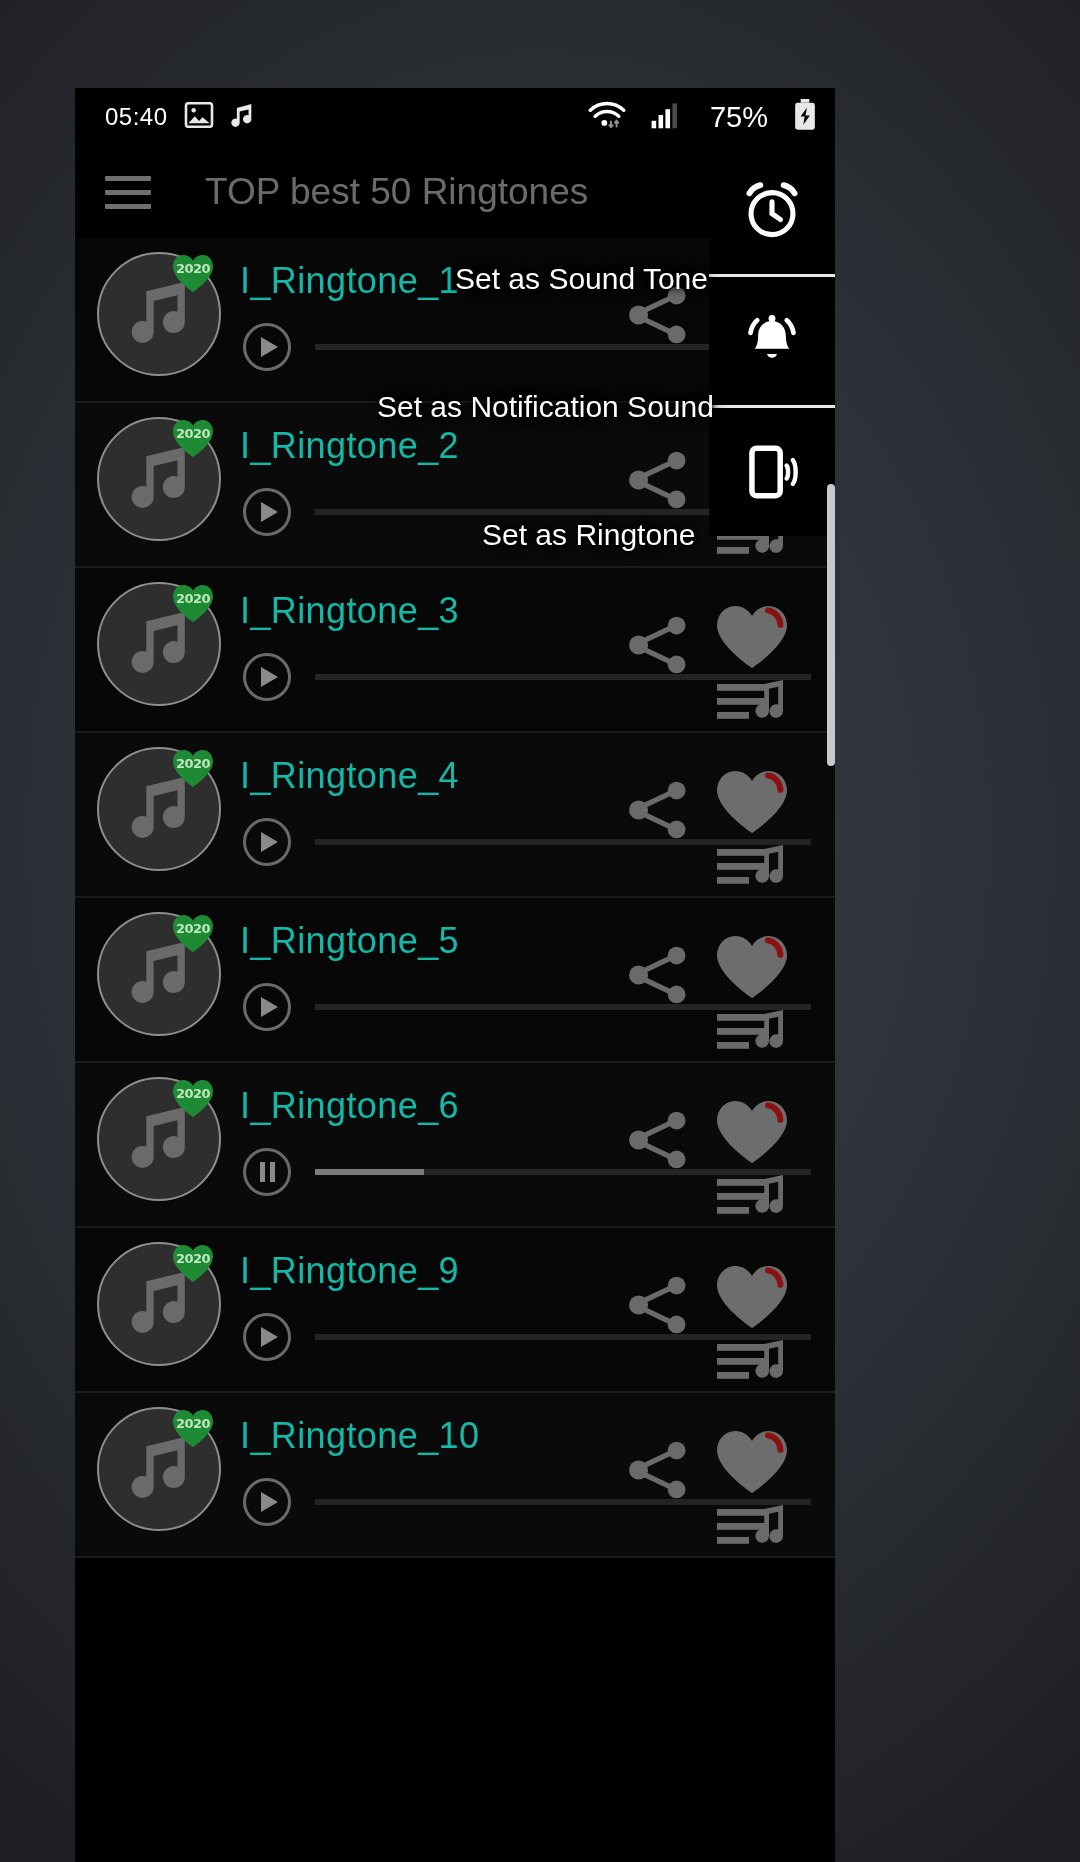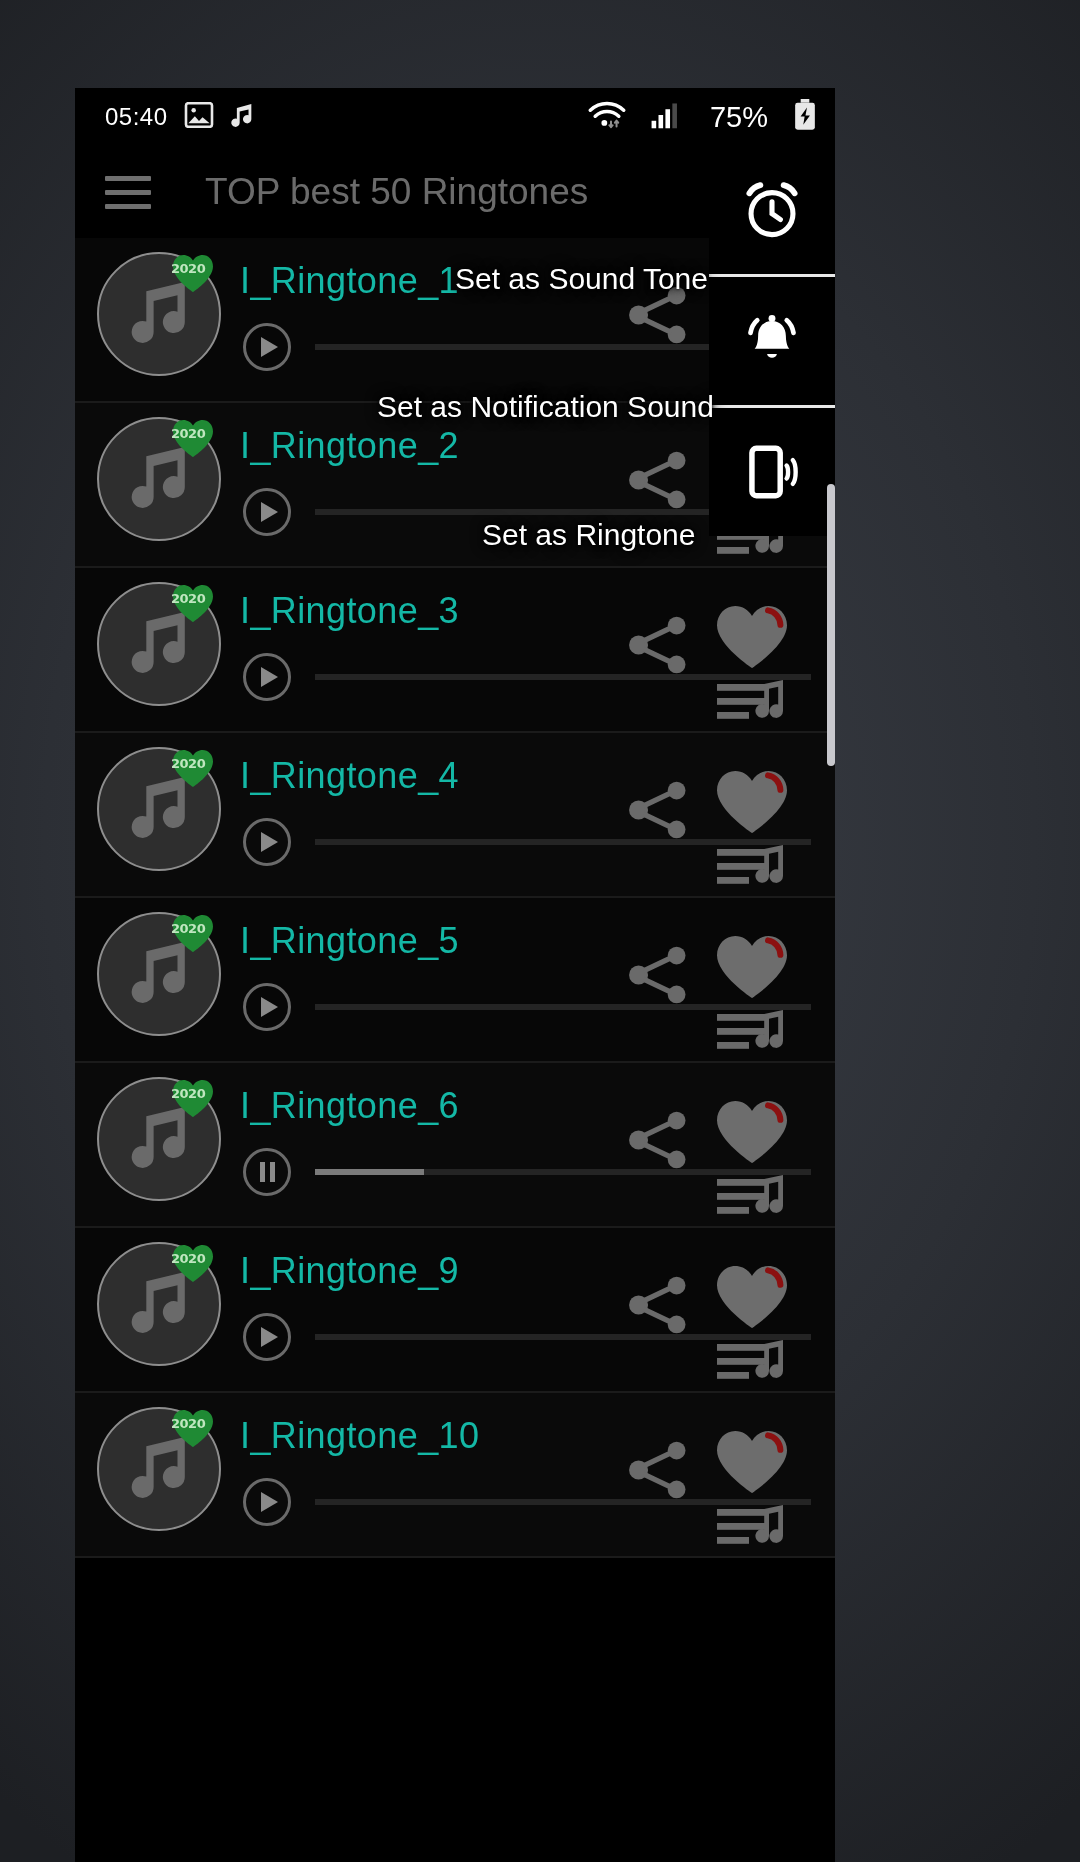--- a/index.html
+++ b/index.html
@@ -71,21 +71,21 @@
   .thumb .note {
     position:absolute; left:50%; top:52%;
     transform:translate(-50%,-50%);
   }
   .badge {
     position:absolute; right:4px; top:-2px;
     width:44px; height:42px;
   }
   .badge-year {
     position:absolute; left:0; top:9px; width:44px;
-    text-align:left;
+    text-align:center;
     font-size:13px; color:#bfe6bf; font-weight:700;
     letter-spacing:-.5px;
     font-family:"DejaVu Sans", sans-serif;
   }
 
   .title {
     position:absolute; left:165px; top:22px;
     font-size:36px; color:#14b8a6; font-weight:400;
     letter-spacing:.4px;
   }

